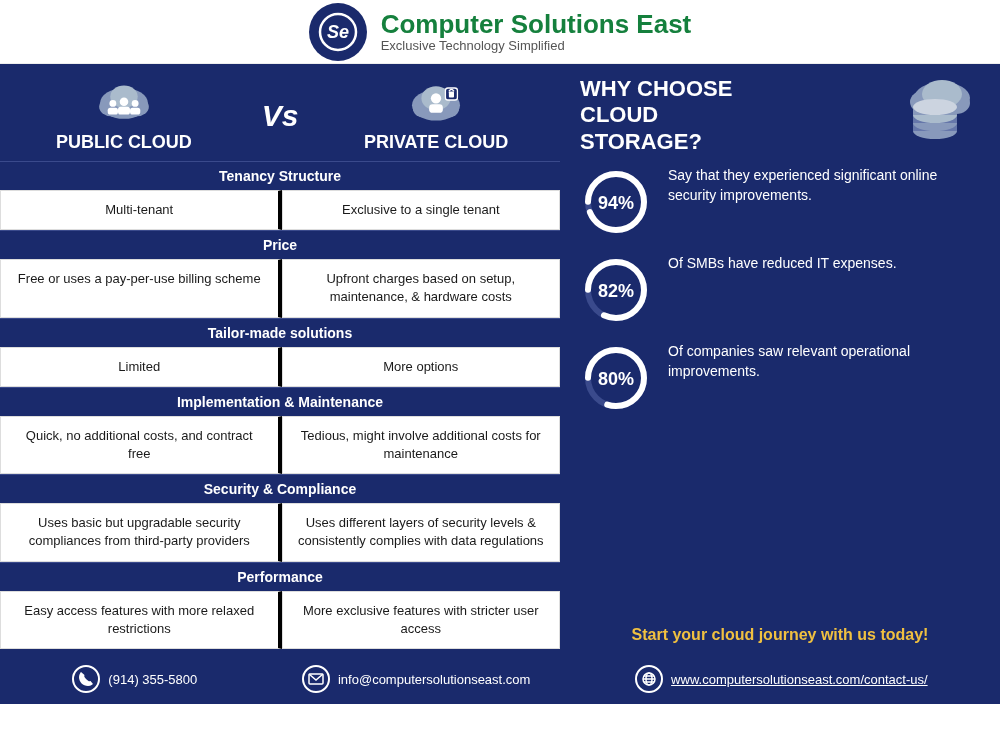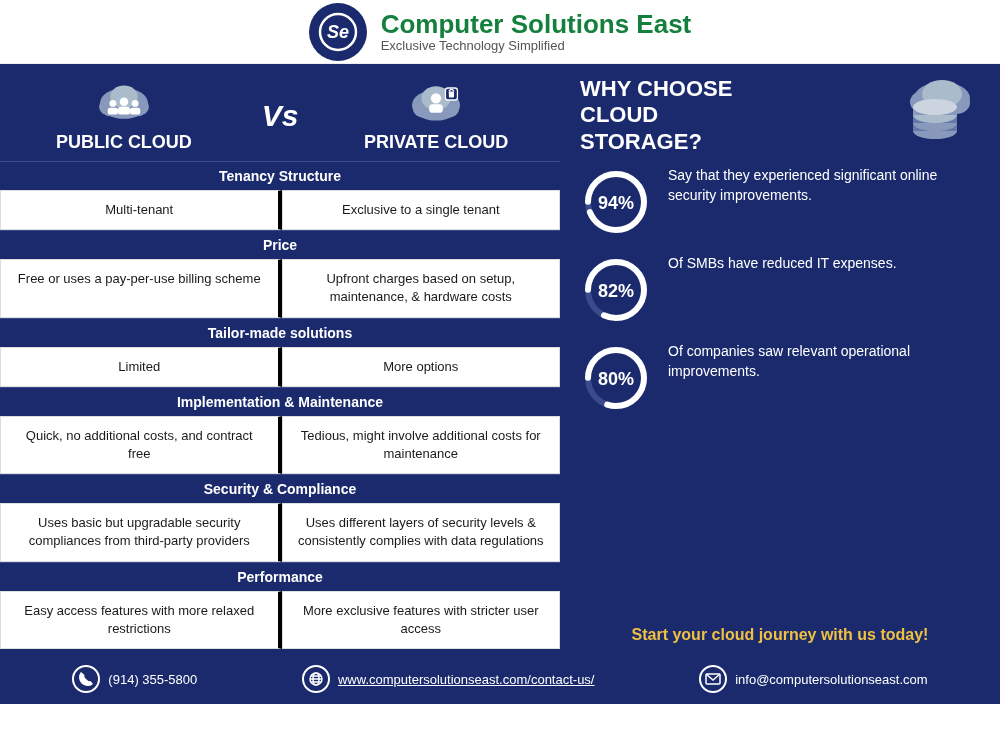--- a/index.html
+++ b/index.html
@@ -367,31 +367,31 @@
     <div class="footer-icon">
       <svg width="16" height="16" viewBox="0 0 16 16" fill="white">
         <path d="M3 1C3 1 1 3 1 6C1 11 5 15 10 15C13 15 15 13 15 13L12.5 10C12.5 10 11.5 10.5 10.5 10C9.5 9.5 7 7 6.5 6C6 5 6.5 4 6.5 4L3 1Z"></path>
       </svg>
     </div>
     <span>(914) 355-5800</span>
   </div>
   <div class="footer-item">
     <div class="footer-icon">
       <svg width="16" height="16" viewBox="0 0 16 16" fill="none" stroke="white" stroke-width="1.5">
+        <rect x="1" y="3" width="14" height="10" rx="1"></rect>
+        <polyline points="1,3 8,9 15,3"></polyline>
+      </svg>
+    </div>
+    <span style="cursor:pointer;">info@computersolutionseast.com</span>
+  </div>
+  <div class="footer-item">
+    <div class="footer-icon">
+      <svg width="16" height="16" viewBox="0 0 16 16" fill="none" stroke="white" stroke-width="1.5">
         <circle cx="8" cy="8" r="6"></circle>
         <ellipse cx="8" cy="8" rx="3" ry="6"></ellipse>
         <line x1="2" y1="8" x2="14" y2="8"></line>
         <line x1="3" y1="5" x2="13" y2="5"></line>
         <line x1="3" y1="11" x2="13" y2="11"></line>
       </svg>
     </div>
     <span style="cursor:pointer;text-decoration:underline;">www.computersolutionseast.com/contact-us/</span>
   </div>
-  <div class="footer-item">
-    <div class="footer-icon">
-      <svg width="16" height="16" viewBox="0 0 16 16" fill="none" stroke="white" stroke-width="1.5">
-        <rect x="1" y="3" width="14" height="10" rx="1"></rect>
-        <polyline points="1,3 8,9 15,3"></polyline>
-      </svg>
-    </div>
-    <span style="cursor:pointer;">info@computersolutionseast.com</span>
-  </div>
 </div>
 
 </body></html>

